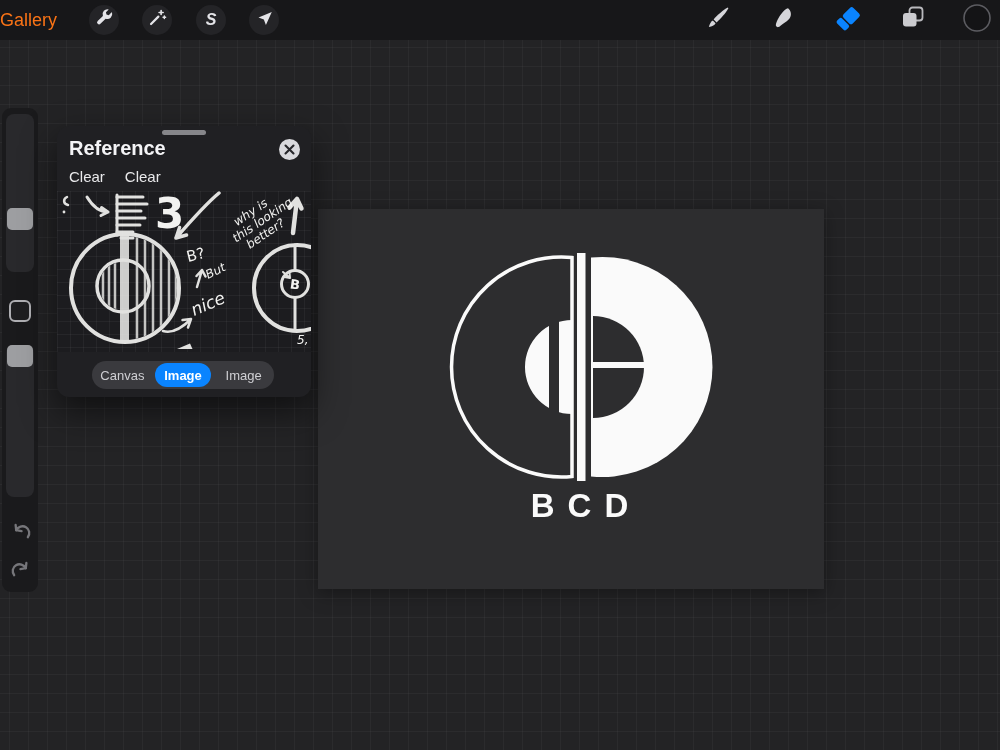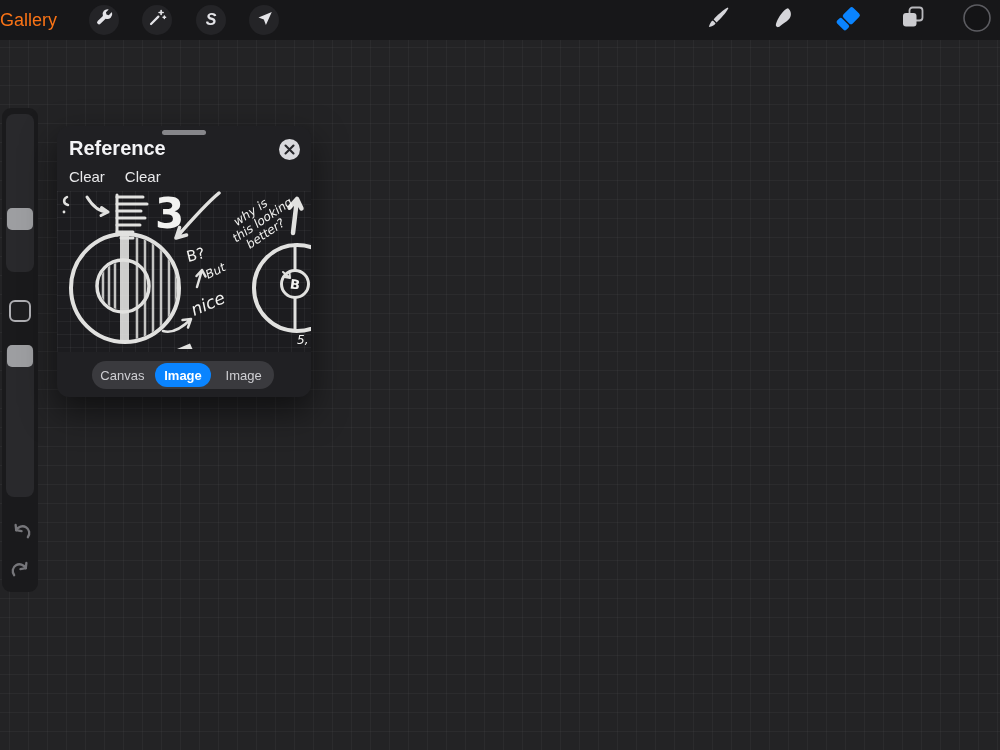--- a/index.html
+++ b/index.html
@@ -151,20 +151,42 @@
     <div class="ur-btn" style="top:449px;">
       <span>
         <svg width="24" height="24" viewBox="0 0 24 24" class="chalk" style="stroke:#76767a;" transform="scale(-1,1)">
           <path d="M7.2 11.2 C 9 7.6 13.6 6.2 17 8.2 C 20.4 10.2 21.4 14.8 18.8 18.2" stroke-width="2.3"></path>
           <path d="M7.2 11.2 L6.6 5.9 M7.2 11.2 L12.6 12.1" stroke-width="2.3"></path>
         </svg>
       </span>
     </div>
   </div>
 
+  <div class="canvas">
+    <svg width="506" height="380" viewBox="0 0 506 380">
+      <g transform="translate(262,158)">
+
+        <path d="M -8 -109.5 A 110 110 0 1 0 -8 109.5 Z" fill="#2d2d2f" stroke="#fafafa" stroke-width="3.5"></path>
+
+        <path d="M -8 -47 A 47 47 0 1 0 -8 47 Z" fill="#fafafa"></path>
+
+        <rect x="-31" y="-56" width="10" height="112" fill="#2d2d2f"></rect>
+
+        <rect x="-3" y="-114" width="8.5" height="228" fill="#fafafa"></rect>
+
+        <path d="M 11 -109.4 A 110 110 0 1 1 11 109.4 Z" fill="#fafafa"></path>
+
+        <path d="M 13 -51 A 51 51 0 1 1 13 51 Z" fill="#2d2d2f"></path>
+
+        <rect x="11" y="-5" width="56" height="6" fill="#fafafa"></rect>
+
+        <text x="6" y="150" text-anchor="middle" fill="#fafafa" font-family="Liberation Sans, sans-serif" font-size="33" font-weight="bold" letter-spacing="13">BCD</text>
+      </g>
+    </svg>
+  </div>
 
   <div class="ref-panel">
     <div class="grabber"></div>
     <div class="ref-title">Reference</div>
     <div class="ref-close">
       <span>
         <svg width="11" height="11" viewBox="0 0 11 11">
             <path d="M1.5 1.5 L9.5 9.5 M9.5 1.5 L1.5 9.5" stroke="#26262a" stroke-width="2.1" stroke-linecap="round"></path>
           </svg>
       </span>

